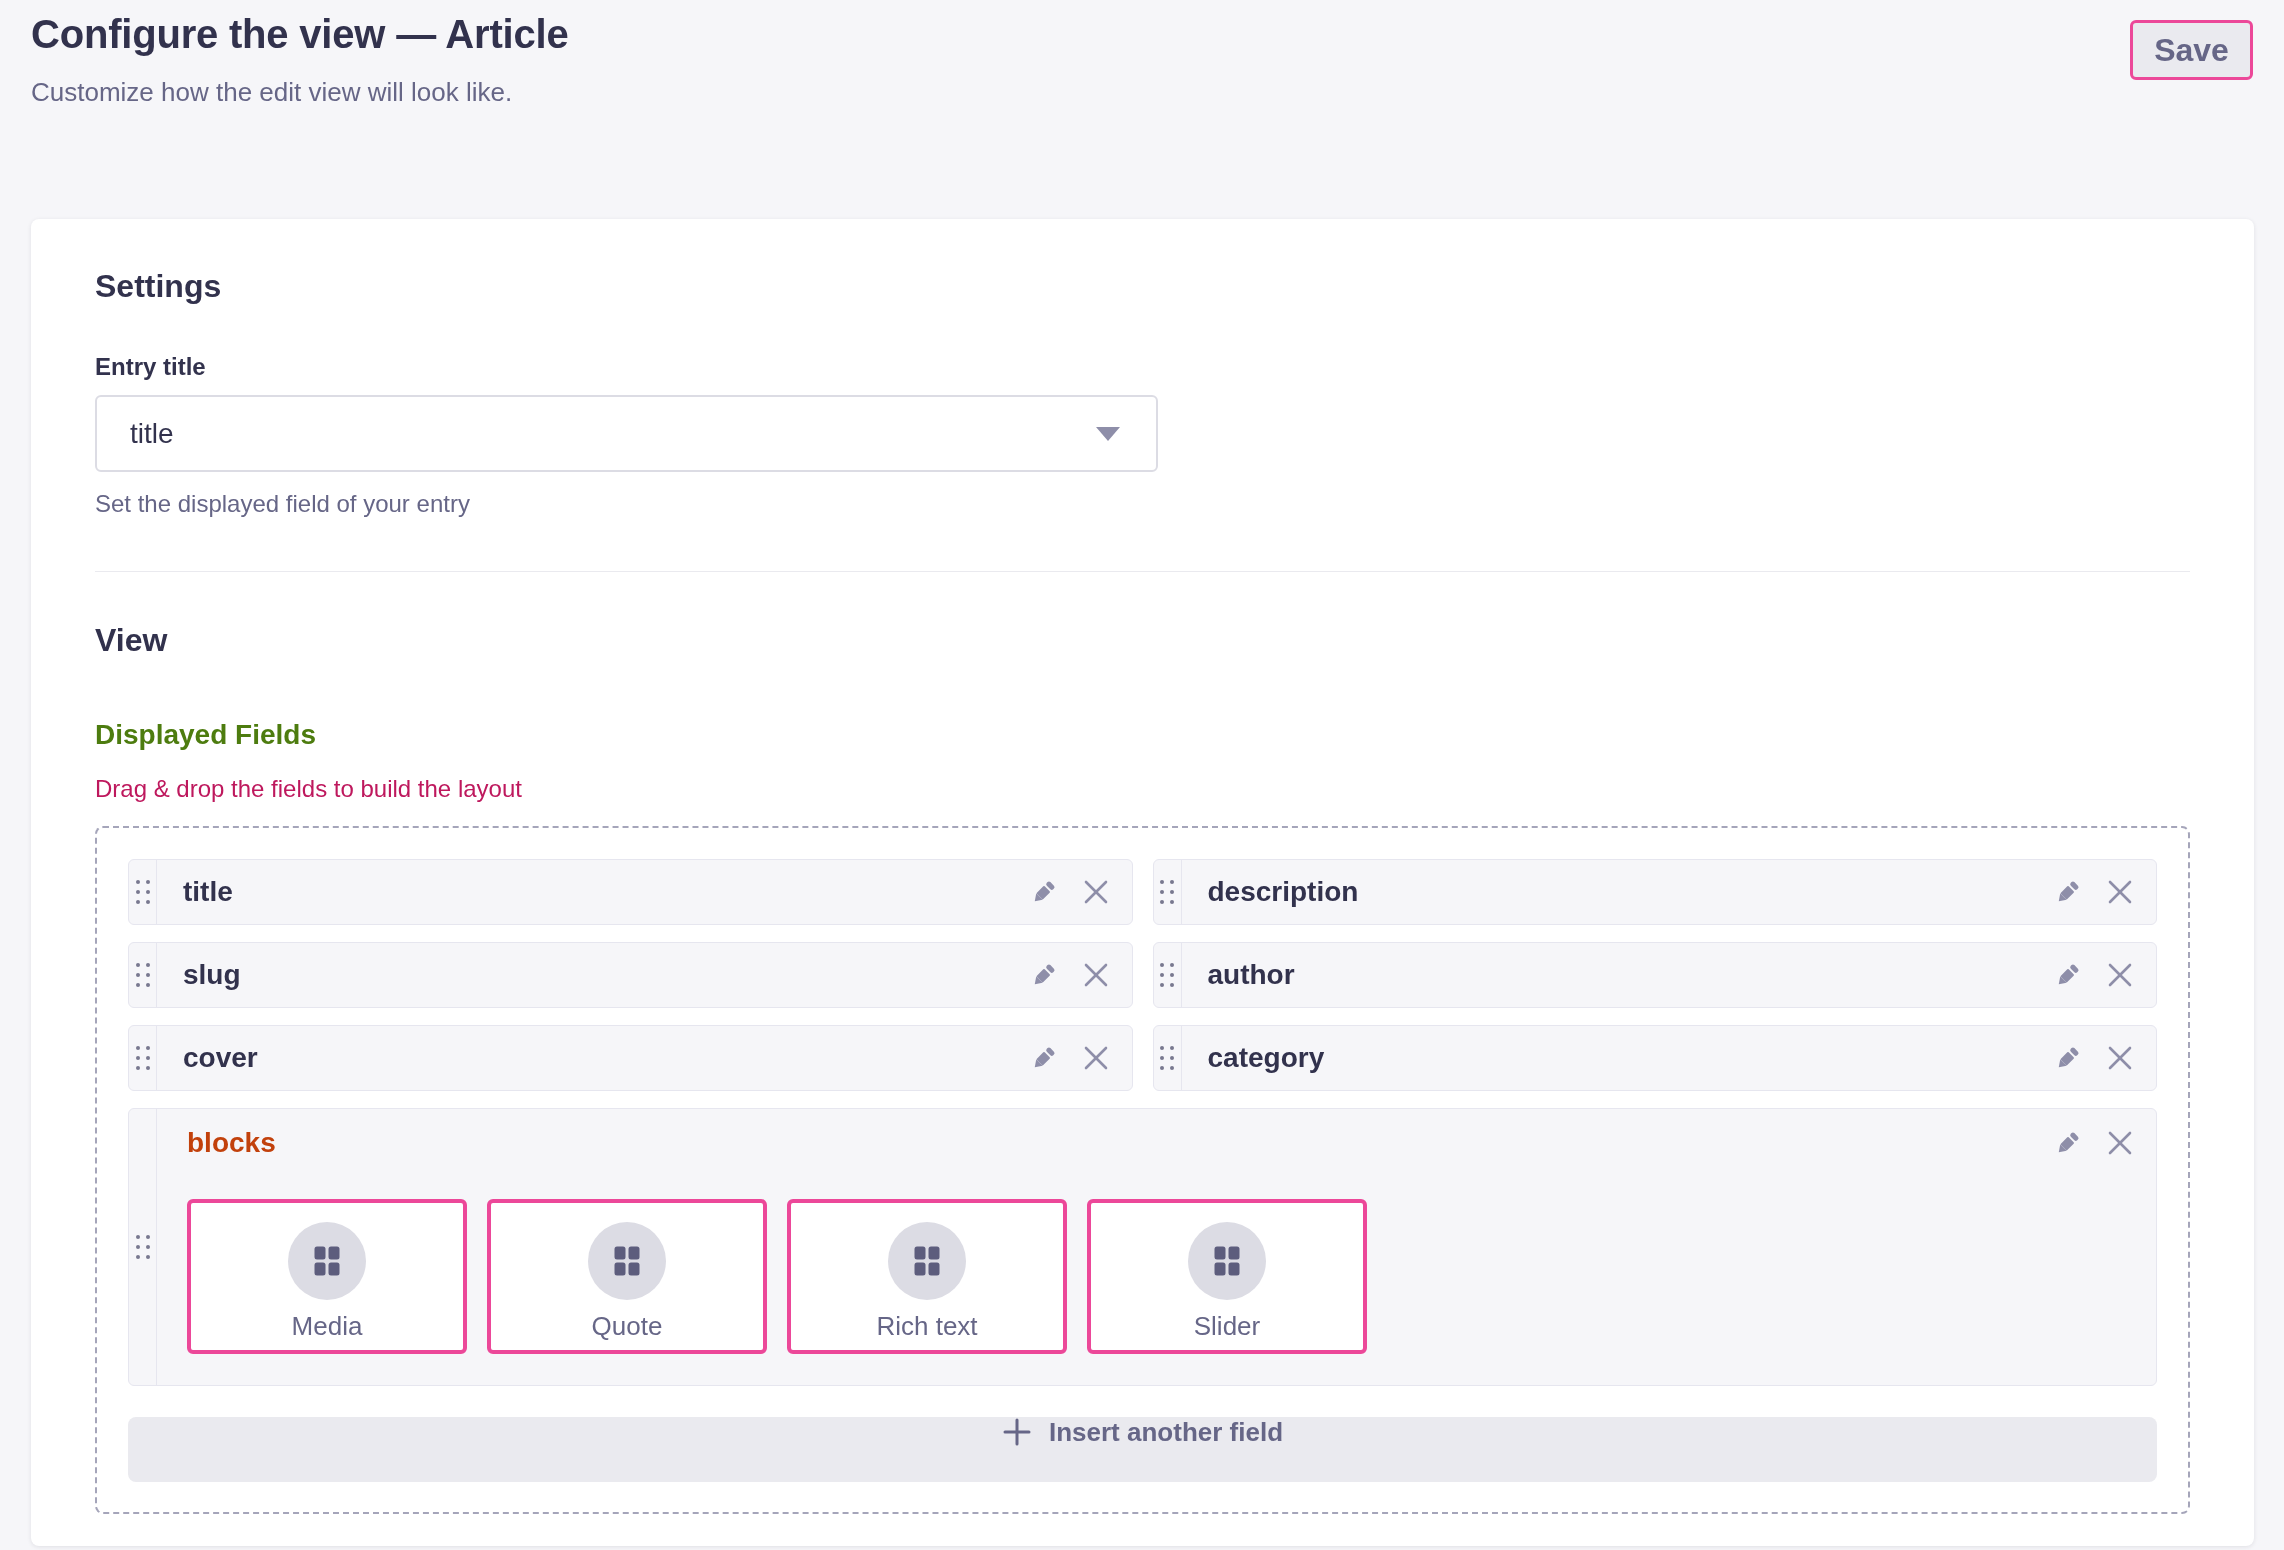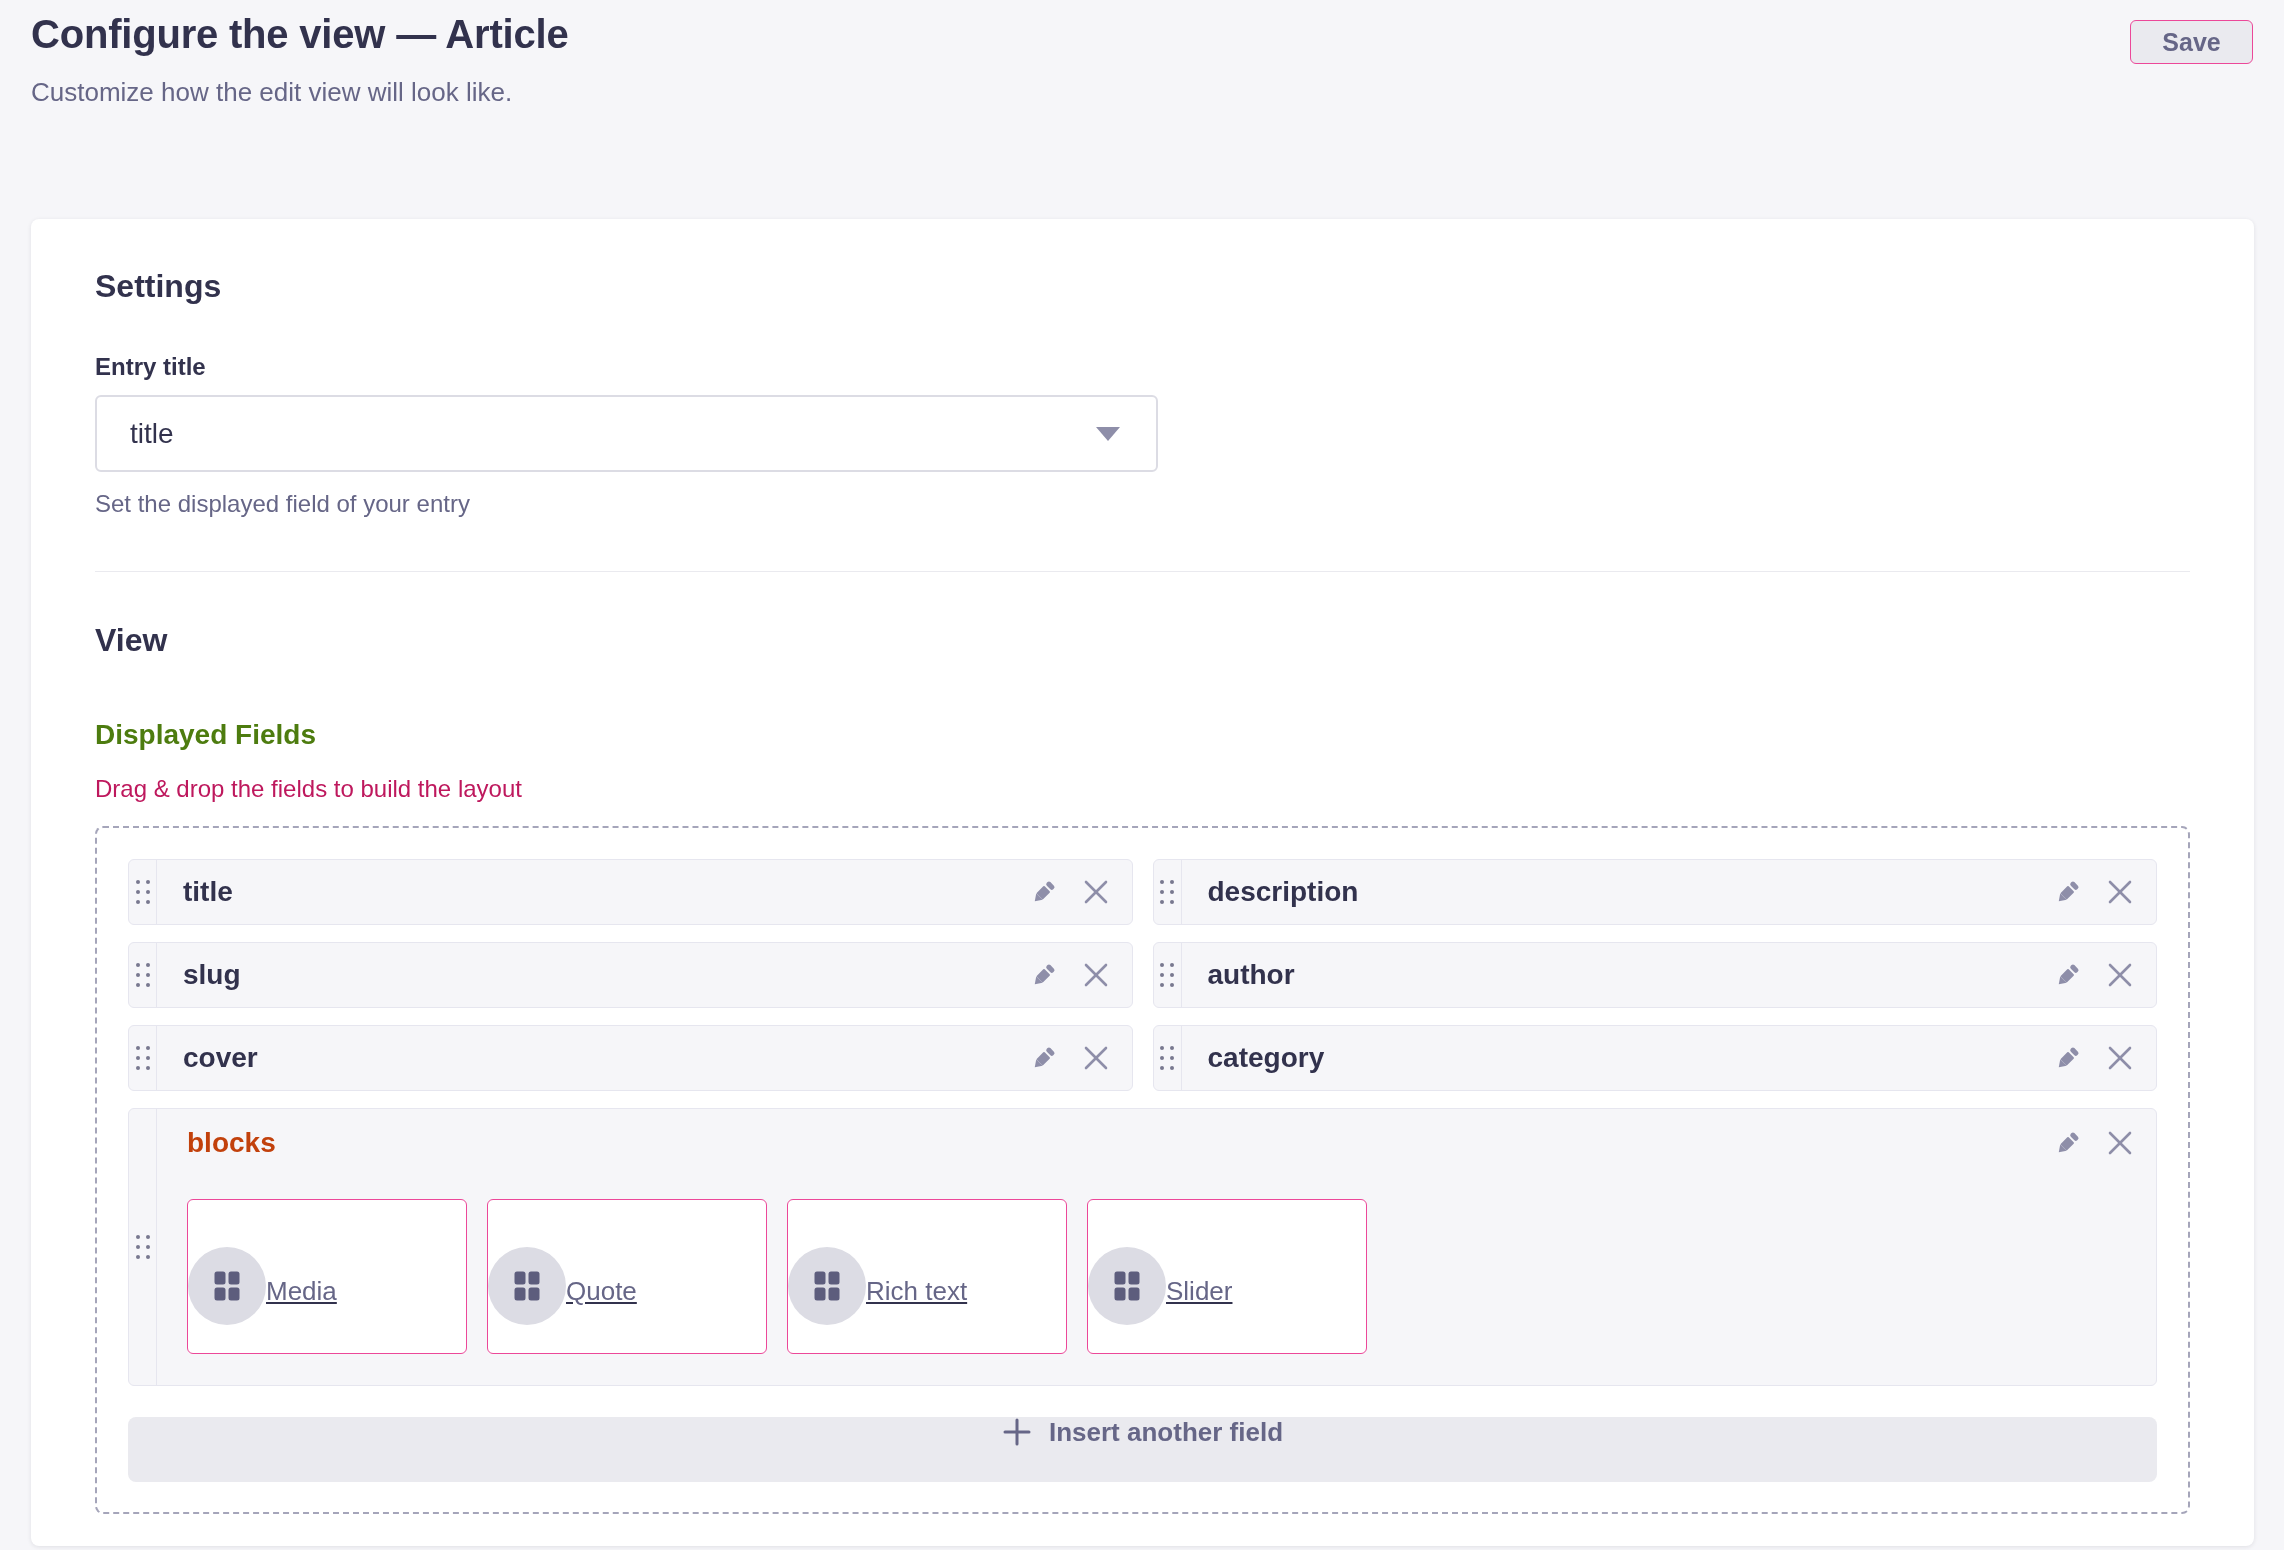--- a/index.html
+++ b/index.html
@@ -16,23 +16,23 @@
   .header { padding: 6px 31px 0 31px; }
   .page-title {
     font-size: 40px; font-weight: 700; line-height: 56px;
     color: #32324d; letter-spacing: -0.2px;
   }
   .page-subtitle {
     margin-top: 14px; font-size: 26px; line-height: 32px; color: #666687;
   }
   .save-button {
     position: absolute; top: 20px; right: 31px;
-    width: 123px; height: 44px;
-    background: #eaeaef; border: 1px solid #ec4899; border-radius: 6px;
-    color: #666687; font-size: 25px; font-weight: 600;
+    width: 123px; height: 60px;
+    background: #eaeaef; border: 3px solid #ec4899; border-radius: 6px;
+    color: #666687; font-size: 32px; font-weight: 600;
     font-family: "Liberation Sans", sans-serif;
     display: flex; align-items: center; justify-content: center;
     cursor: pointer;
   }
 
   
   .card {
     margin: 111px 30px 0 31px;
     background: #ffffff;
     border-radius: 8px;
@@ -125,25 +125,24 @@
     display: flex; align-items: stretch;
   }
   .dz-content { flex: 1; padding: 14px 16px 0 30px; display: flex; flex-direction: column; }
   .dz-top { display: flex; align-items: center; height: 40px; }
   .dz-label { font-size: 28px; font-weight: 600; color: #c2410c; }
   .dz-actions { margin-left: auto; display: flex; align-items: center; gap: 12px; }
   .components { display: flex; gap: 20px; margin-top: 36px; }
   .component-card {
     width: 280px; height: 155px;
     background: #ffffff;
-    border: 1px solid #ec4899; border-radius: 6px;
-    display: flex; align-items: center;
+    border: 4px solid #ec4899; border-radius: 6px;
+    display: flex; flex-direction: column; align-items: center;
     padding-top: 19px;
     cursor: pointer;
-    text-decoration: underline;
   }
   .component-circle {
     width: 78px; height: 78px; border-radius: 50%;
     background: #dcdce4;
     display: flex; align-items: center; justify-content: center;
   }
   .component-label { margin-top: 11px; font-size: 26px; font-weight: 500; color: #666687; }
 
   
   .insert-btn {

